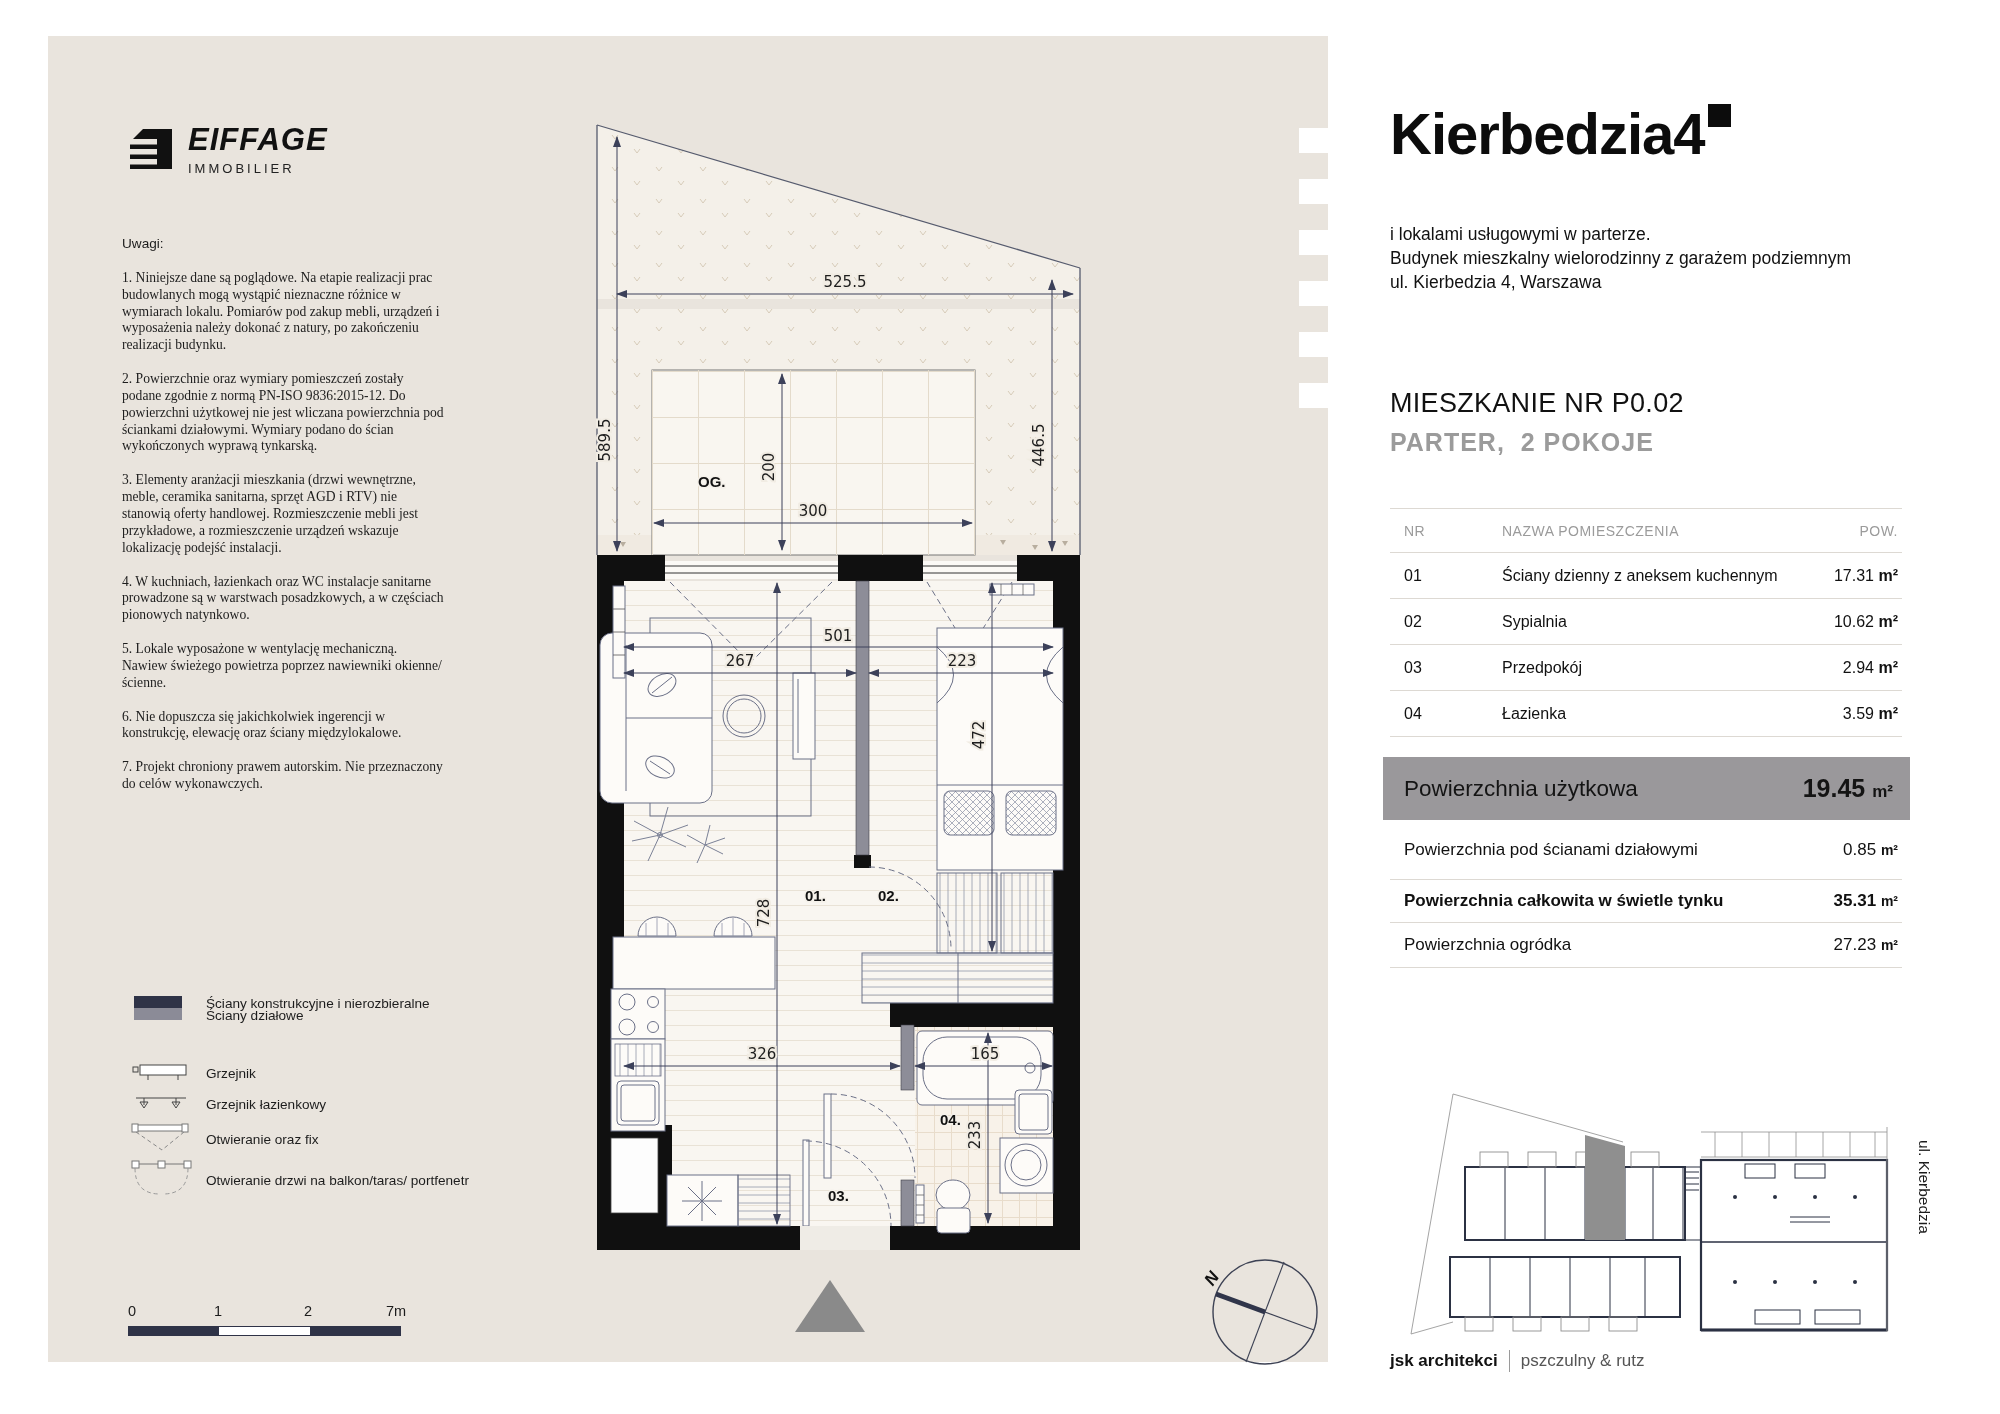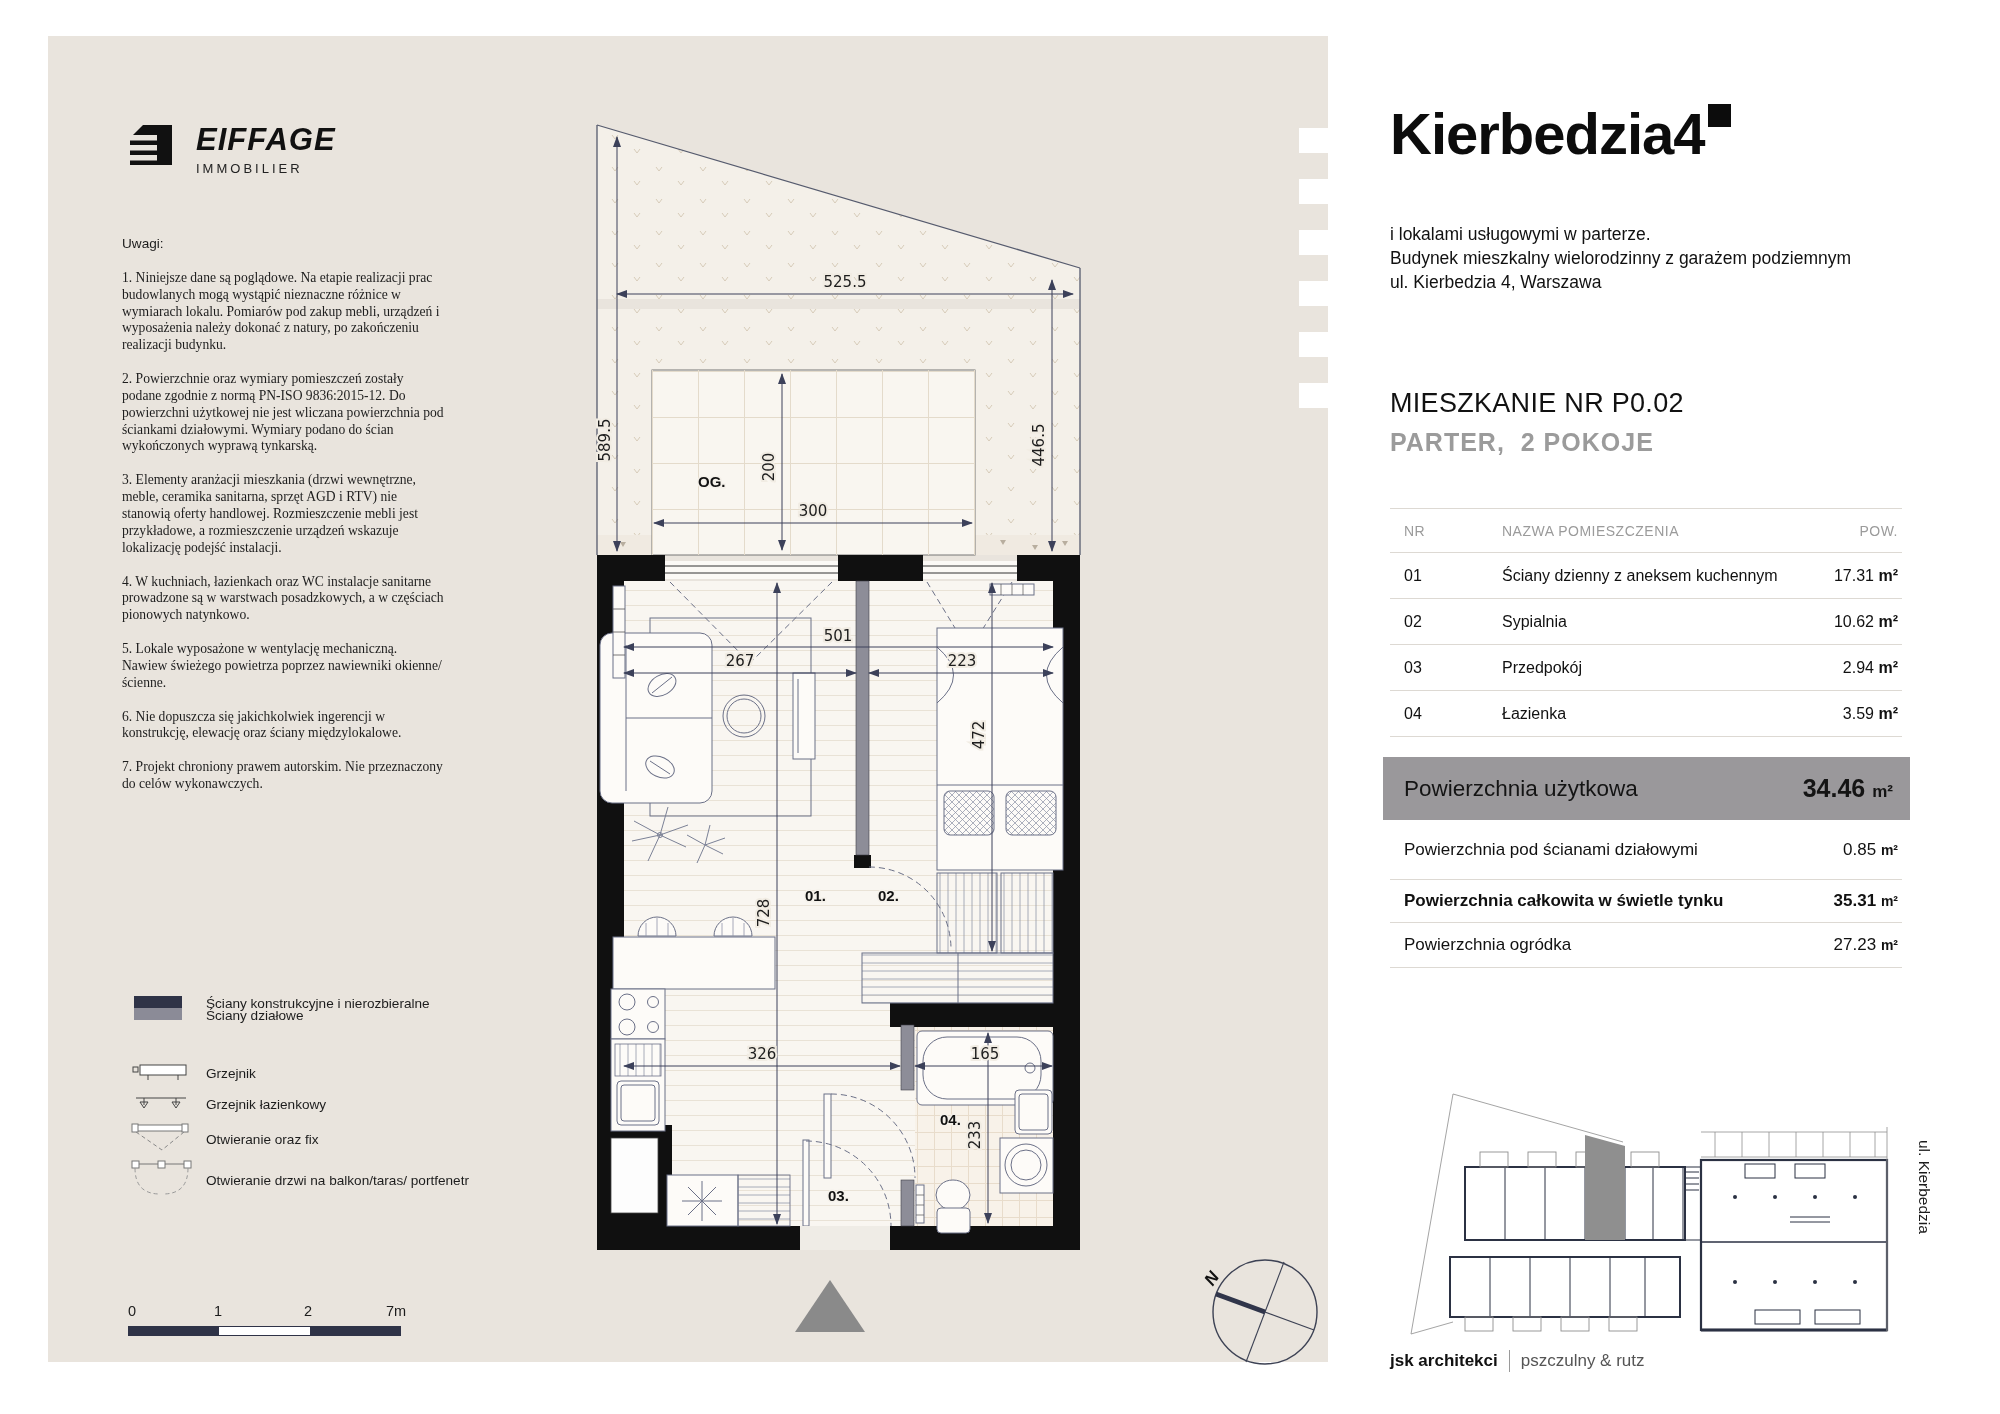--- a/index.html
+++ b/index.html
@@ -6,21 +6,21 @@
   #canvas{position:relative;width:2000px;height:1414px;background:#ffffff;overflow:hidden;
           font-family:"Liberation Sans",sans-serif;color:#1c1c1c;}
   .abs{position:absolute;}
 
   
   #sheet{left:48px;top:36px;width:1280px;height:1326px;background:#e9e4dd;}
   .notch{position:absolute;width:29px;height:25px;background:#ffffff;left:1299px;}
 
   
   #brand{left:126px;top:122px;}
-  .brandrow{display:flex;gap:20px;}
+  .brandrow{display:flex;align-items:center;gap:12px;}
   .brand-name{font-size:31px;font-weight:800;font-style:italic;letter-spacing:1px;color:#111;}
   .brand-sub{font-size:13px;letter-spacing:3px;color:#222;margin-top:3px;}
 
   
   #notes{left:122px;top:236px;width:322px;font-size:13.6px;line-height:1.24;color:#1d1d1d;}
   #notes p{margin:0 0 17px 0;font-family:Liberation Serif, serif;}
   .notes-title{margin-bottom:17px;}
 
   
   .lg-row{position:absolute;left:128px;display:flex;align-items:center;}
@@ -439,21 +439,21 @@
     </div>
     <div class="tr row">
       <span>04</span>
       <span>Łazienka</span>
       <span class="tval"><span>3.59</span> <span class="u">m²</span></span>
     </div>
   </div>
 
   <div id="area-bar" class="abs">
     <span class="ab-label">Powierzchnia użytkowa</span>
-    <span class="ab-val"><span>34.46</span> <span class="u">m²</span></span>
+    <span class="ab-val"><span>19.45</span> <span class="u">m²</span></span>
   </div>
 
   <div id="summary" class="abs">
     <div class="srow" style="height:60px">
       <span>Powierzchnia pod ścianami działowymi</span>
       <span class="sv"><span>0.85</span> <span class="u">m²</span></span>
     </div>
     <div class="srow b" style="height:43px">
       <span>Powierzchnia całkowita w świetle tynku</span>
       <span class="sv"><span>35.31</span> <span class="u">m²</span></span>

